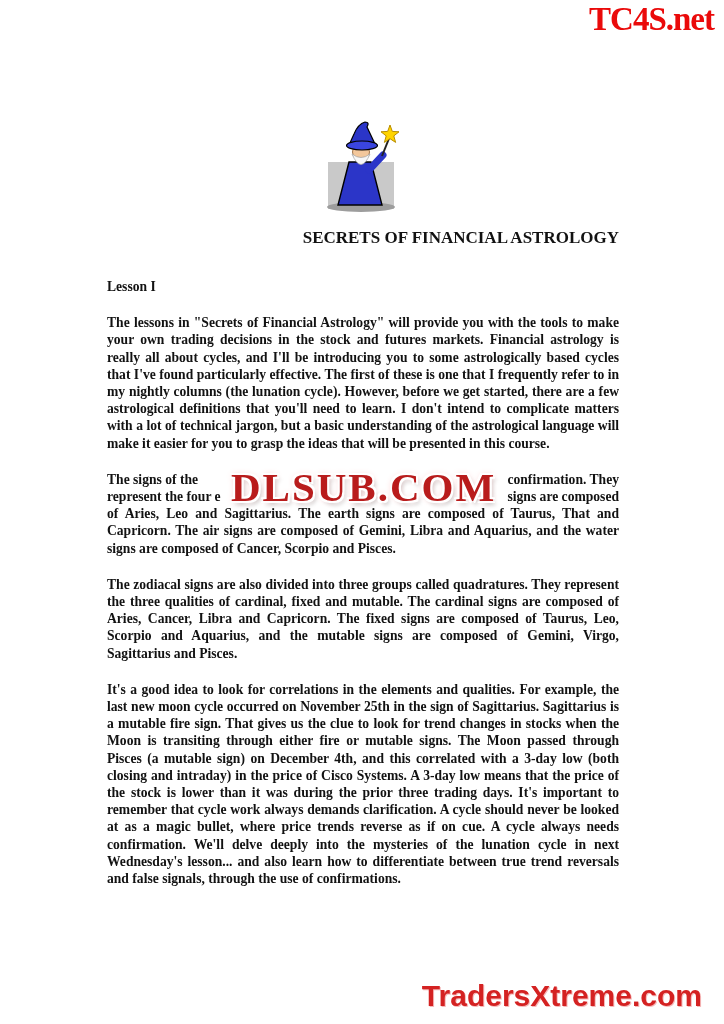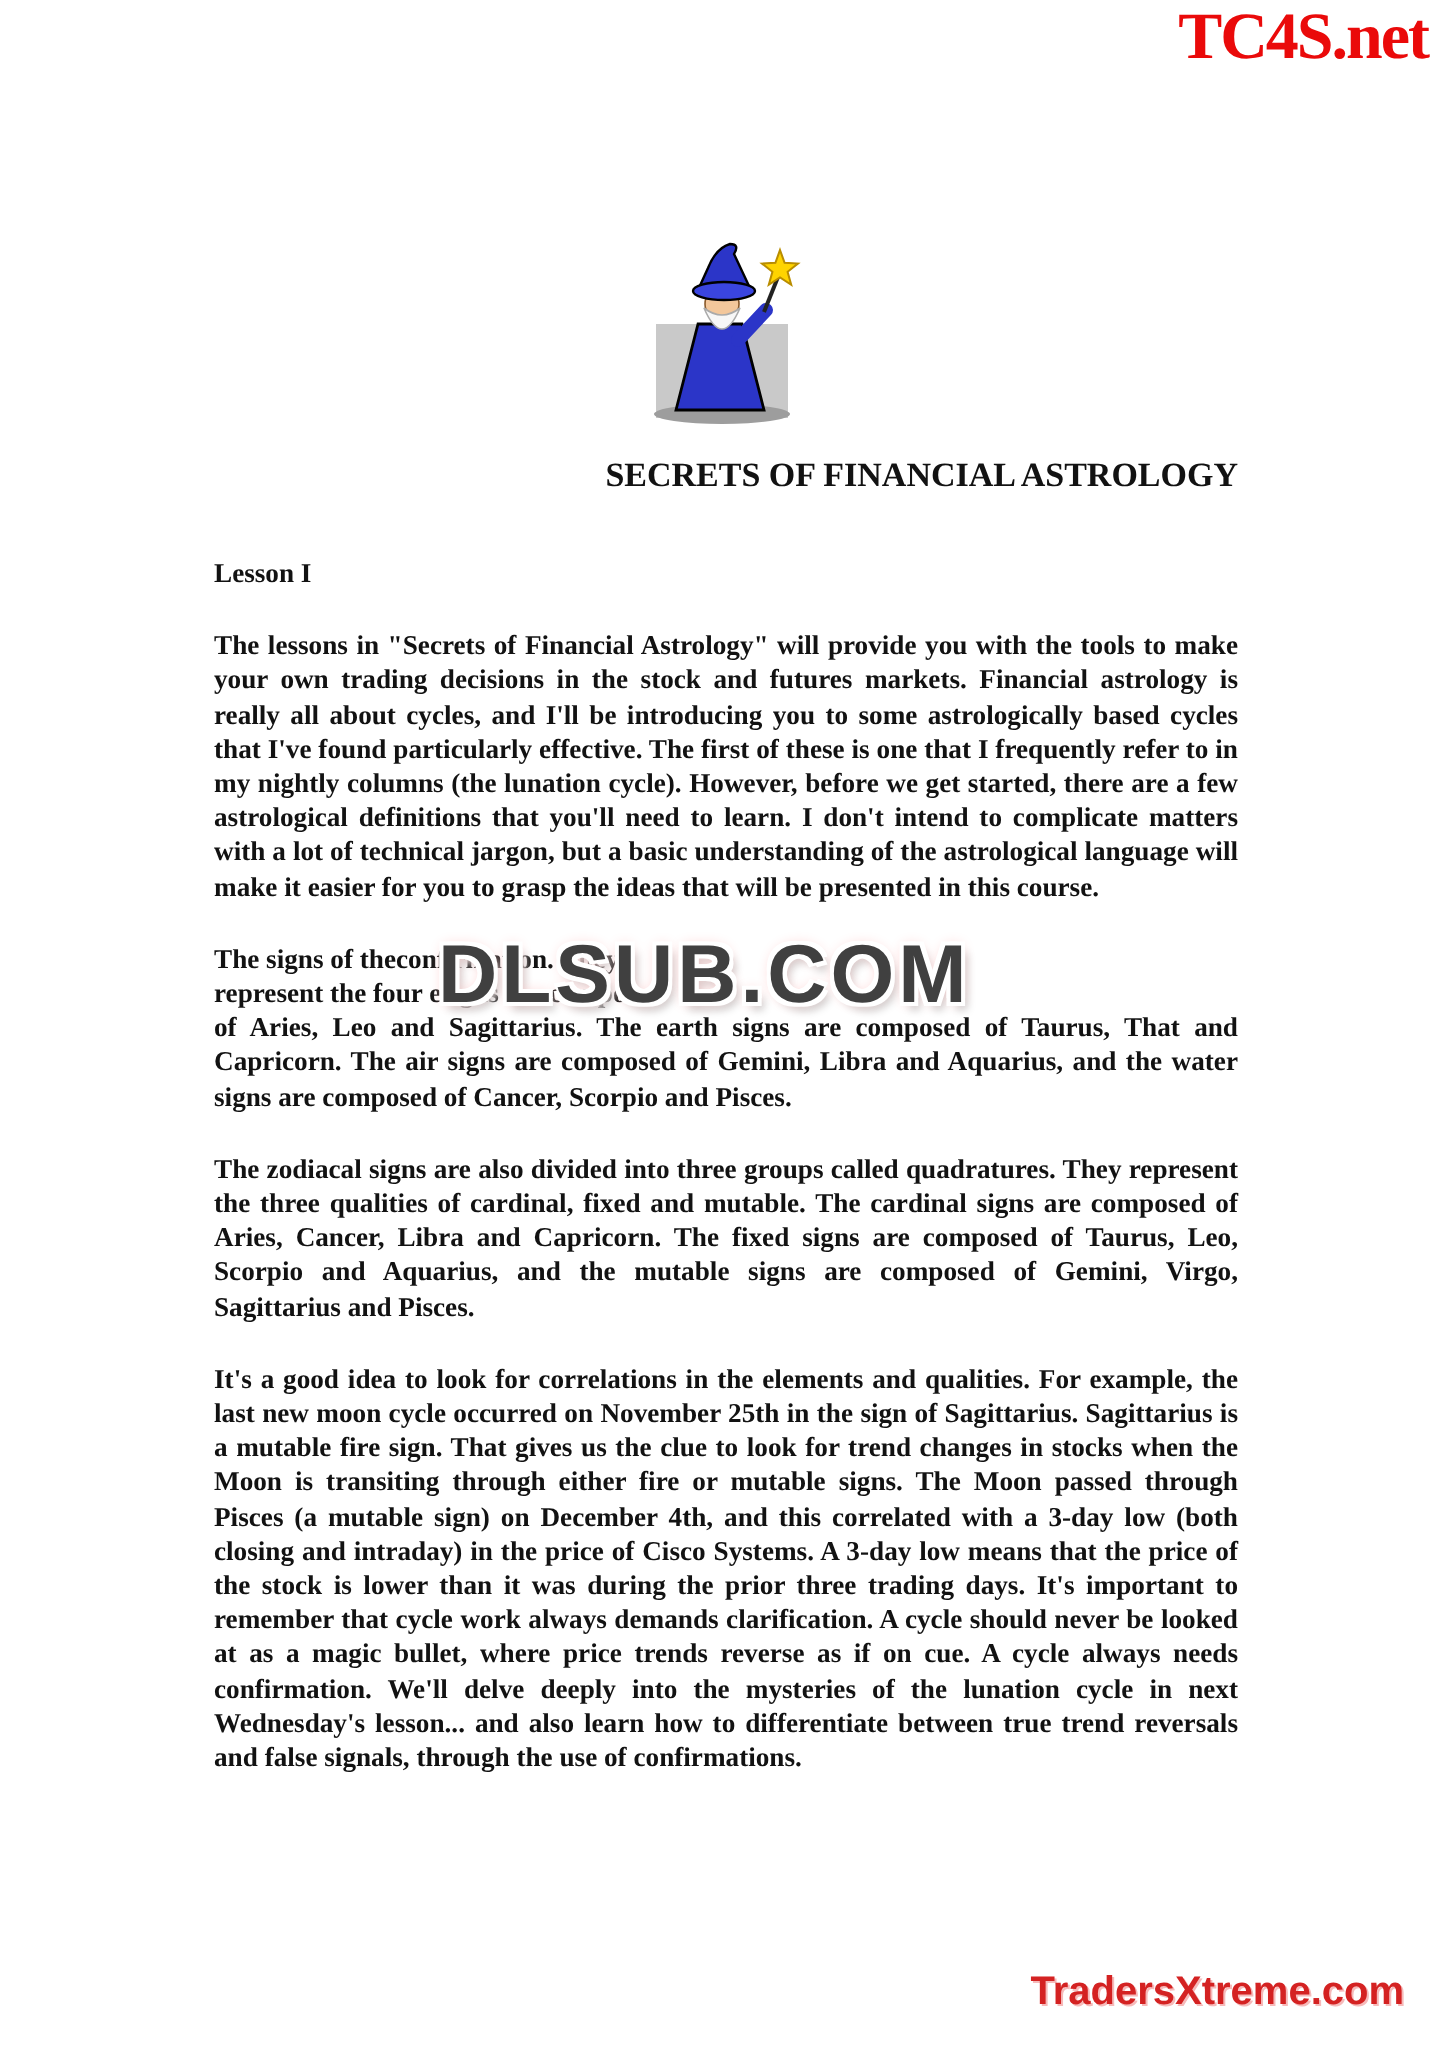--- a/index.html
+++ b/index.html
@@ -32,38 +32,38 @@
     color:#121212; font-weight:bold;
     font-size:13.6px; line-height:17.2px;
   }
   .doc-title { font-size:17px; line-height:20px; margin:0;text-align:right; }
   .byline    { margin:1px 0 0 0; }
   .lesson    { margin:30px 0 0 0; }
   p.just     { text-align:justify; margin:19px 0 0 0; }
 
   
   .p2 { position:relative; margin-top:19px; }
-  .p2 .split { display:flex; justify-content:flex-start; }
+  .p2 .split { display:flex; justify-content:space-between; }
   .p2 .rest  { text-align:justify; }
   .dlsub {
-    position:absolute; left:112px; top:-6px;
-    font-family:Liberation Sans, sans-serif;
+    position:absolute; left:124px; top:-6px;
+    font-family:Liberation Serif, serif;
     font-weight:bold; font-size:41px; line-height:44px;
-    letter-spacing:2px; color:#404040; white-space:nowrap;
+    letter-spacing:2px; color:#b91c1c; white-space:nowrap;
     text-shadow:
       -2px -2px 0 #ffffff, 2px -2px 0 #ffffff,
       -2px 2px 0 #ffffff, 2px 2px 0 #ffffff,
       0 0 7px #ffc9c9, 3px 4px 4px #c9c9c9;
   }
 
   
   .traders {
     position:absolute; bottom:12px; right:22px;
     font-family:"Liberation Sans", sans-serif;
-    font-weight:bold; font-size:20px; line-height:32px;
+    font-weight:bold; font-size:30px; line-height:32px;
     color:#d42222;
     text-shadow: 1px 1px 0 #f6baba;
     margin-top: 32px;
   }
 </style>
 </head>
 <body>
 
 <div class="page">
 

